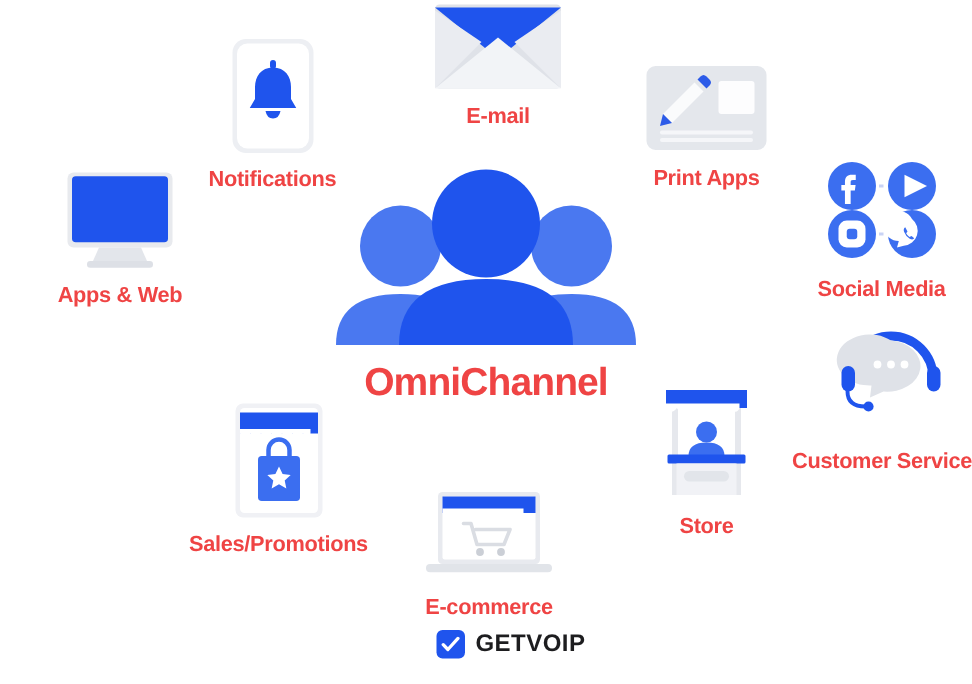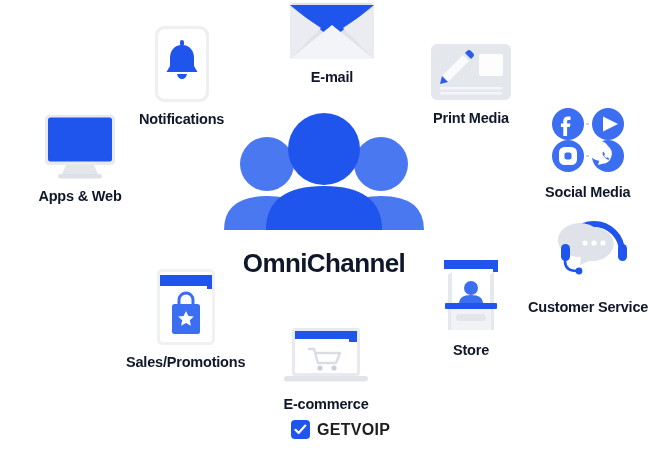--- a/index.html
+++ b/index.html
@@ -25,41 +25,41 @@
     display: flex;
     flex-direction: column;
     align-items: center;
   }
   .node .art {
     position: relative;
     display: block;
   }
   .label {
     font-weight: bold;
-    color: #0f172a;
+    color: #ef4444;
     white-space: nowrap;
     letter-spacing: -0.2px;
     line-height: 1;
   }
   .node .label { margin-top: 5px; font-size: 14.5px; }
 
   
   #hub {
     position: absolute;
     left: 216px;
     top: 112px;
     width: 216px;
     display: flex;
     flex-direction: column;
     align-items: center;
   }
   #hub .label {
     font-size: 26px;
     letter-spacing: -0.6px;
-    margin-top: 16px;
+    margin-top: 6px;
   }
 
   
   #node-apps-web        { left: 36px;  top: 114px; }
   #node-notifications   { left: 139px; top: 25px;  }
   #node-email           { left: 288px; top: 1px;   }
   #node-print-media     { left: 429px; top: 42px;  }
   #node-social-media    { left: 545px; top: 104px; }
   #node-marketing-calls { left: 31px;  top: 219px; }
   #node-customer-svc    { left: 528px; top: 216px; width: 150px; align-items: flex-start; }
@@ -162,21 +162,21 @@
         <rect x="50" y="12" width="24" height="22" rx="2" fill="#FDFDFE"></rect>
 
         <path d="M13 34 L34 13 L40 19 L19 40 Z" fill="#FAFBFC"></path>
         <path d="M36 11 L38 9 q2 -2 4 0 l2 2 q2 2 0 4 l-2 2 Z" fill="#2C5BE8"></path>
         <path d="M13 34 L19 40 L11 42 Z" fill="#2C5BE8"></path>
 
         <rect x="11" y="45" width="62" height="2.6" rx="1.3" fill="#F5F6F9"></rect>
         <rect x="11" y="50" width="62" height="2.6" rx="1.3" fill="#F5F6F9"></rect>
       </svg>
     </span>
-    <div class="label">Print Media</div>
+    <div class="label">Print Apps</div>
   </div>
 
   <div class="node" id="node-social-media">
     <span class="art">
       <svg width="80" height="72" viewBox="0 0 80 72">
 
         <line x1="26" y1="20" x2="54" y2="20" stroke="#C9D3F5" stroke-width="2" stroke-dasharray="3 3"></line>
         <line x1="26" y1="52" x2="54" y2="52" stroke="#C9D3F5" stroke-width="2" stroke-dasharray="3 3"></line>
         <line x1="20" y1="26" x2="20" y2="46" stroke="#C9D3F5" stroke-width="2" stroke-dasharray="3 3"></line>
         <line x1="60" y1="26" x2="60" y2="46" stroke="#C9D3F5" stroke-width="2" stroke-dasharray="3 3"></line>

